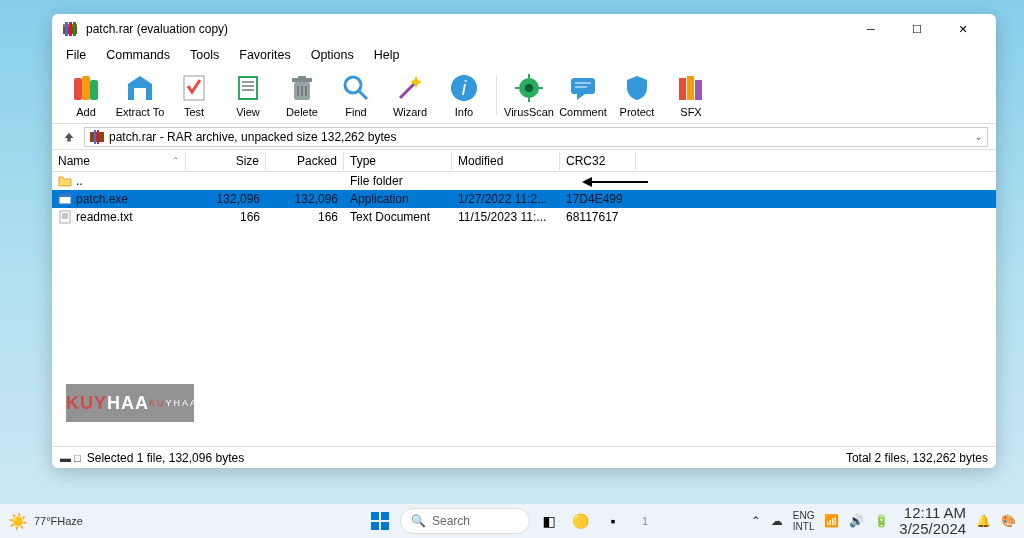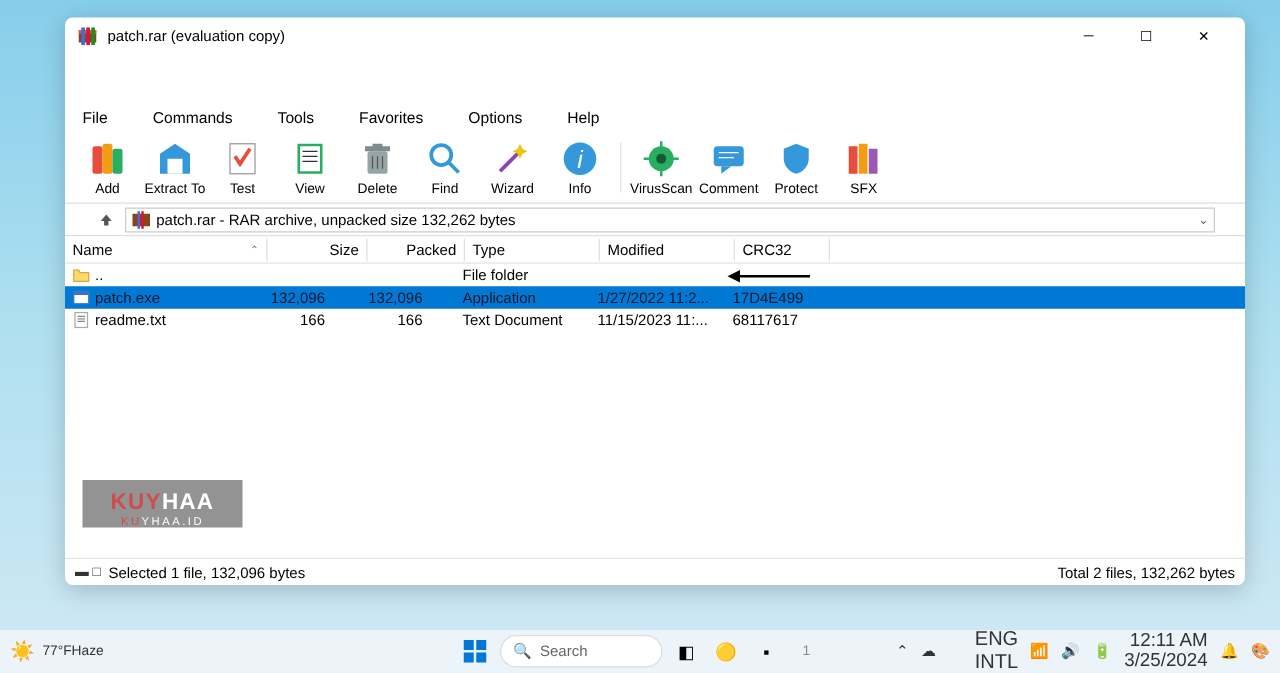--- a/index.html
+++ b/index.html
@@ -9,66 +9,66 @@
 .window { position: absolute; top: 14px; left: 52px; width: 944px; height: 454px; background: #fff; border-radius: 6px; box-shadow: 0 4px 20px rgba(0,0,0,.2); display: flex; flex-direction: column; overflow: hidden; }
 
 
 .titlebar { height: 30px; display: flex; align-items: center; padding: 0 10px; }
 .titlebar .app-icon { width: 16px; height: 16px; margin-right: 8px; display: inline-flex; }
 .titlebar .title { font-size: 12px; color: #000; flex: 1; }
 .titlebar .winctrl { display: flex; gap: 0; }
 .titlebar .winctrl div { width: 46px; height: 30px; display: flex; align-items: center; justify-content: center; color: #000; font-size: 11px; cursor: pointer; }
 
 
-.menubar { height: 22px; display: flex; align-items: center; padding: 0 6px; gap: 20px; margin-top: 39px; }
+.menubar { height: 22px; display: flex; align-items: center; padding: 0 6px; gap: 4px; }
 .menubar span { font-size: 12.5px; padding: 3px 8px; cursor: pointer; }
 
 
 .toolbar { height: 58px; display: flex; align-items: center; padding: 4px 8px; gap: 2px; border-bottom: 1px solid #e0e0e0; }
 .tbtn { width: 52px; display: flex; flex-direction: column; align-items: center; gap: 2px; cursor: pointer; padding: 2px; }
 .tbtn .ico { width: 32px; height: 32px; display: flex; align-items: center; justify-content: center; }
 .tbtn .lbl { font-size: 11px; color: #000; white-space: nowrap; }
 .tsep { width: 1px; height: 40px; background: #e0e0e0; margin: 0 4px; }
 
 
-.addrbar { height: 26px; display: flex; align-items: center; padding: 3px 24px; gap: 6px; border-bottom: 1px solid #e0e0e0; }
+.addrbar { height: 26px; display: flex; align-items: center; padding: 3px 8px; gap: 6px; border-bottom: 1px solid #e0e0e0; }
 .addrbar .up { width: 18px; height: 18px; display: flex; align-items: center; justify-content: center; cursor: pointer; }
 .addrbar .path { flex: 1; height: 20px; border: 1px solid #ccc; display: flex; align-items: center; padding: 0 4px; font-size: 12px; position: relative; }
 .addrbar .path .picon { width: 16px; height: 16px; margin-right: 4px; }
 .addrbar .path .chev { position: absolute; right: 4px; font-size: 10px; color: #666; }
 
 
 .filehdr { height: 22px; display: flex; align-items: center; border-bottom: 1px solid #e0e0e0; font-size: 12px; }
 .filehdr .col { padding: 2px 6px; border-right: 1px solid #e0e0e0; display: flex; align-items: center; gap: 4px; }
 .filehdr .sortup { font-size: 8px; color: #666; }
-.col-name { width: 162px; justify-content: space-between; }
+.col-name { width: 134px; justify-content: space-between; }
 .col-size { width: 80px; text-align: right; justify-content: flex-end; }
 .col-packed { width: 78px; text-align: right; justify-content: flex-end; }
 .col-type { width: 108px; }
 .col-mod { width: 108px; }
 .col-crc { width: 76px; }
 
 
 .filelist { flex: 1; overflow: auto; background: #fff; position: relative; }
 .frow { height: 18px; display: flex; align-items: center; font-size: 12px; }
 .frow.sel { background: #0078d4; color: #0f172a; }
 .frow .cell { padding: 0 6px; overflow: hidden; white-space: nowrap; text-overflow: ellipsis; }
 .frow .c-name { width: 134px; display: flex; align-items: center; gap: 4px; }
 .frow .c-size { width: 80px; text-align: right; }
 .frow .c-packed { width: 78px; text-align: right; }
-.frow .c-type { width: 108px; margin-left: 20px; }
+.frow .c-type { width: 108px; }
 .frow .c-mod { width: 108px; }
 .frow .c-crc { width: 76px; }
 .frow .fico { width: 14px; height: 14px; flex-shrink: 0; }
 
 
 .arrow { position: absolute; top: 2px; left: 528px; width: 70px; height: 16px; pointer-events: none; }
 
 
-.watermark { position: absolute; bottom: 24px; left: 14px; width: 128px; height: 38px; background: #666; display: flex; flex-direction: column; align-items: center; justify-content: flex-end; opacity: .7; }
+.watermark { position: absolute; bottom: 24px; left: 14px; width: 128px; height: 38px; background: #666; display: flex; flex-direction: row; align-items: center; justify-content: flex-start; opacity: .7; }
 .watermark .wm1 { font-family: Georgia, serif; font-size: 18px; font-weight: bold; color: #fff; letter-spacing: 1px; }
 .watermark .wm1 .r { color: #b00; }
 .watermark .wm2 { font-size: 9px; letter-spacing: 2px; color: #fff; }
 .watermark .wm2 .r { color: #b00; margin-top: 11px; }
 
 
 .statusbar { height: 22px; border-top: 1px solid #e0e0e0; display: flex; align-items: center; font-size: 12px; padding: 0 8px; }
 .statusbar .sleft { display: flex; align-items: center; gap: 6px; }
 .statusbar .sright { margin-left: auto; }
 .statusbar .sico { font-size: 11px; color: #333; }
@@ -78,21 +78,21 @@
 .taskbar .weather { display: flex; align-items: center; gap: 6px; font-size: 11px; color: #333; }
 .taskbar .weather .wico { font-size: 16px; }
 .taskbar .weather .wtxt { display: flex; flex-direction: row; line-height: 1.1; }
 .taskbar .center { position: absolute; left: 50%; transform: translateX(-50%); display: flex; align-items: center; gap: 6px; }
 .taskbar .startbtn { width: 28px; height: 28px; display: flex; align-items: center; justify-content: center; }
 .taskbar .search { width: 130px; height: 26px; background: #fff; border: 1px solid #ddd; border-radius: 13px; display: flex; align-items: center; padding: 0 10px; font-size: 12px; color: #666; gap: 6px; }
 .taskbar .tsk { width: 26px; height: 26px; display: flex; align-items: center; justify-content: center; font-size: 14px; }
 .taskbar .tray { margin-left: auto; display: flex; align-items: center; gap: 10px; font-size: 11px; color: #333; }
 .taskbar .tray .tico { font-size: 12px; }
 .taskbar .tray .clock { display: flex; flex-direction: column; align-items: flex-end; line-height: 1.1; font-size: 15px; }
-.taskbar .tray .lang { display: flex; flex-direction: column; align-items: center; line-height: 1.1; font-size: 16px; margin-left: 21px; }
+.taskbar .tray .lang { display: flex; flex-direction: column; align-items: center; line-height: 1.1; font-size: 10px; }
 </style>
 </head>
 <body>
 
 <div class="window">
 
   <div class="titlebar">
     <span class="app-icon">
       <svg viewBox="0 0 16 16">
           <rect x="1" y="3" width="14" height="10" fill="#8B4513"></rect>

